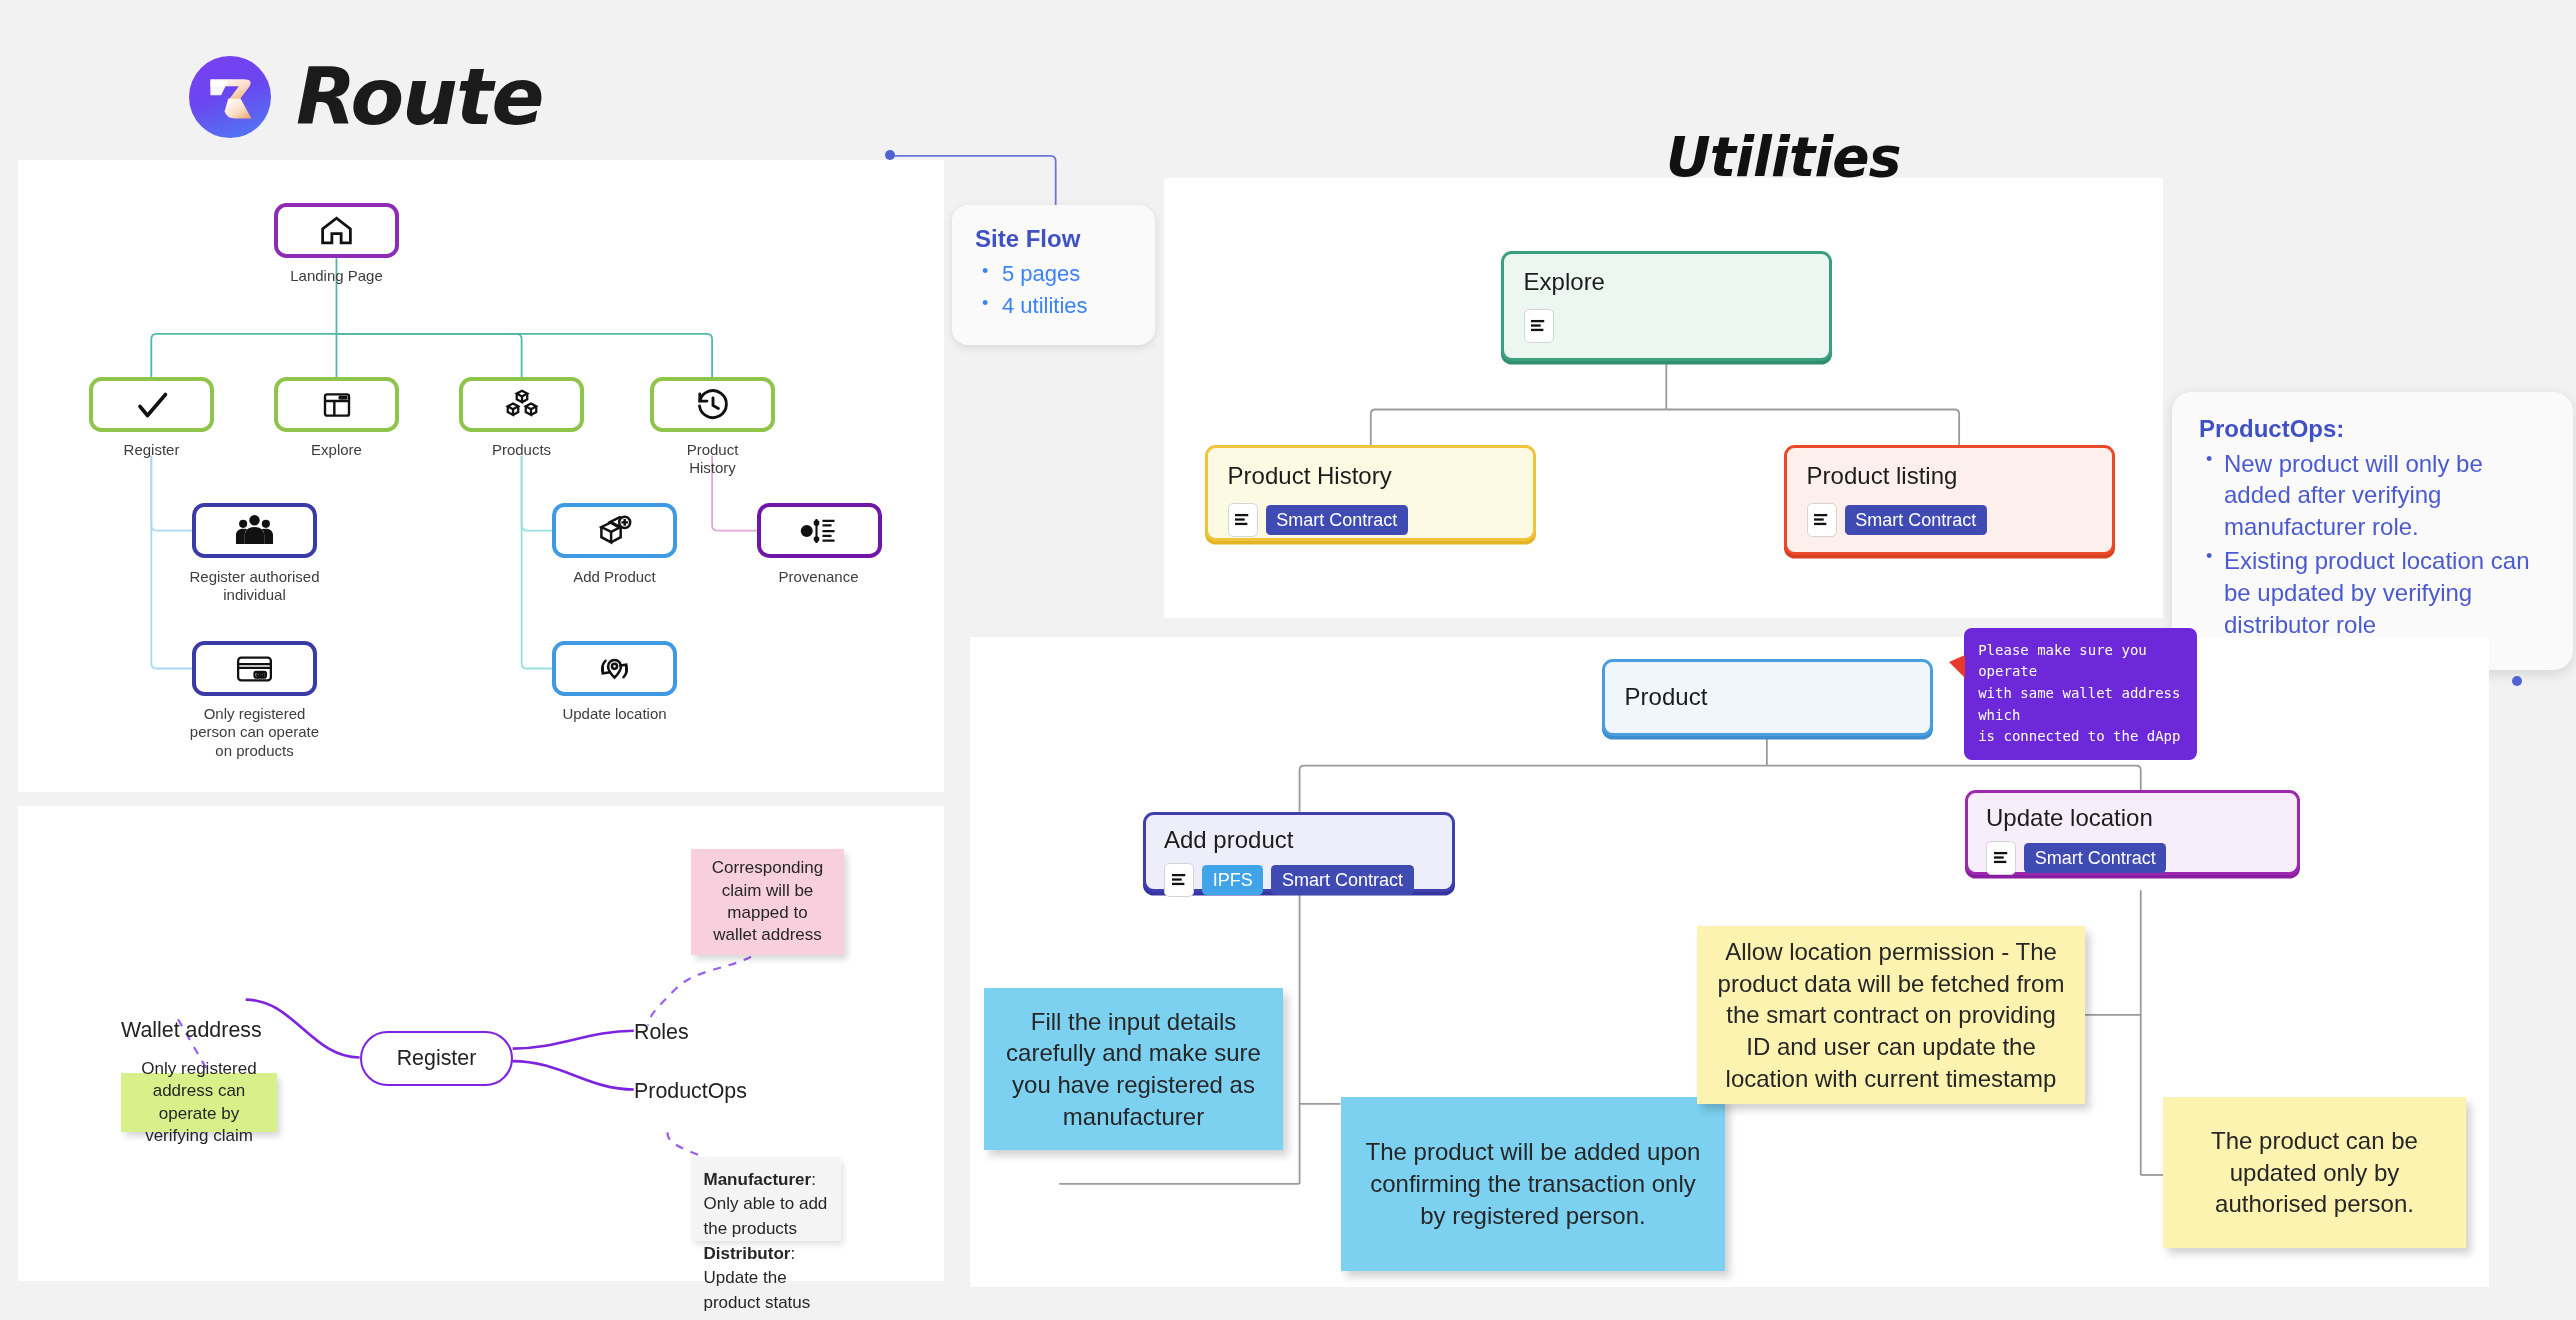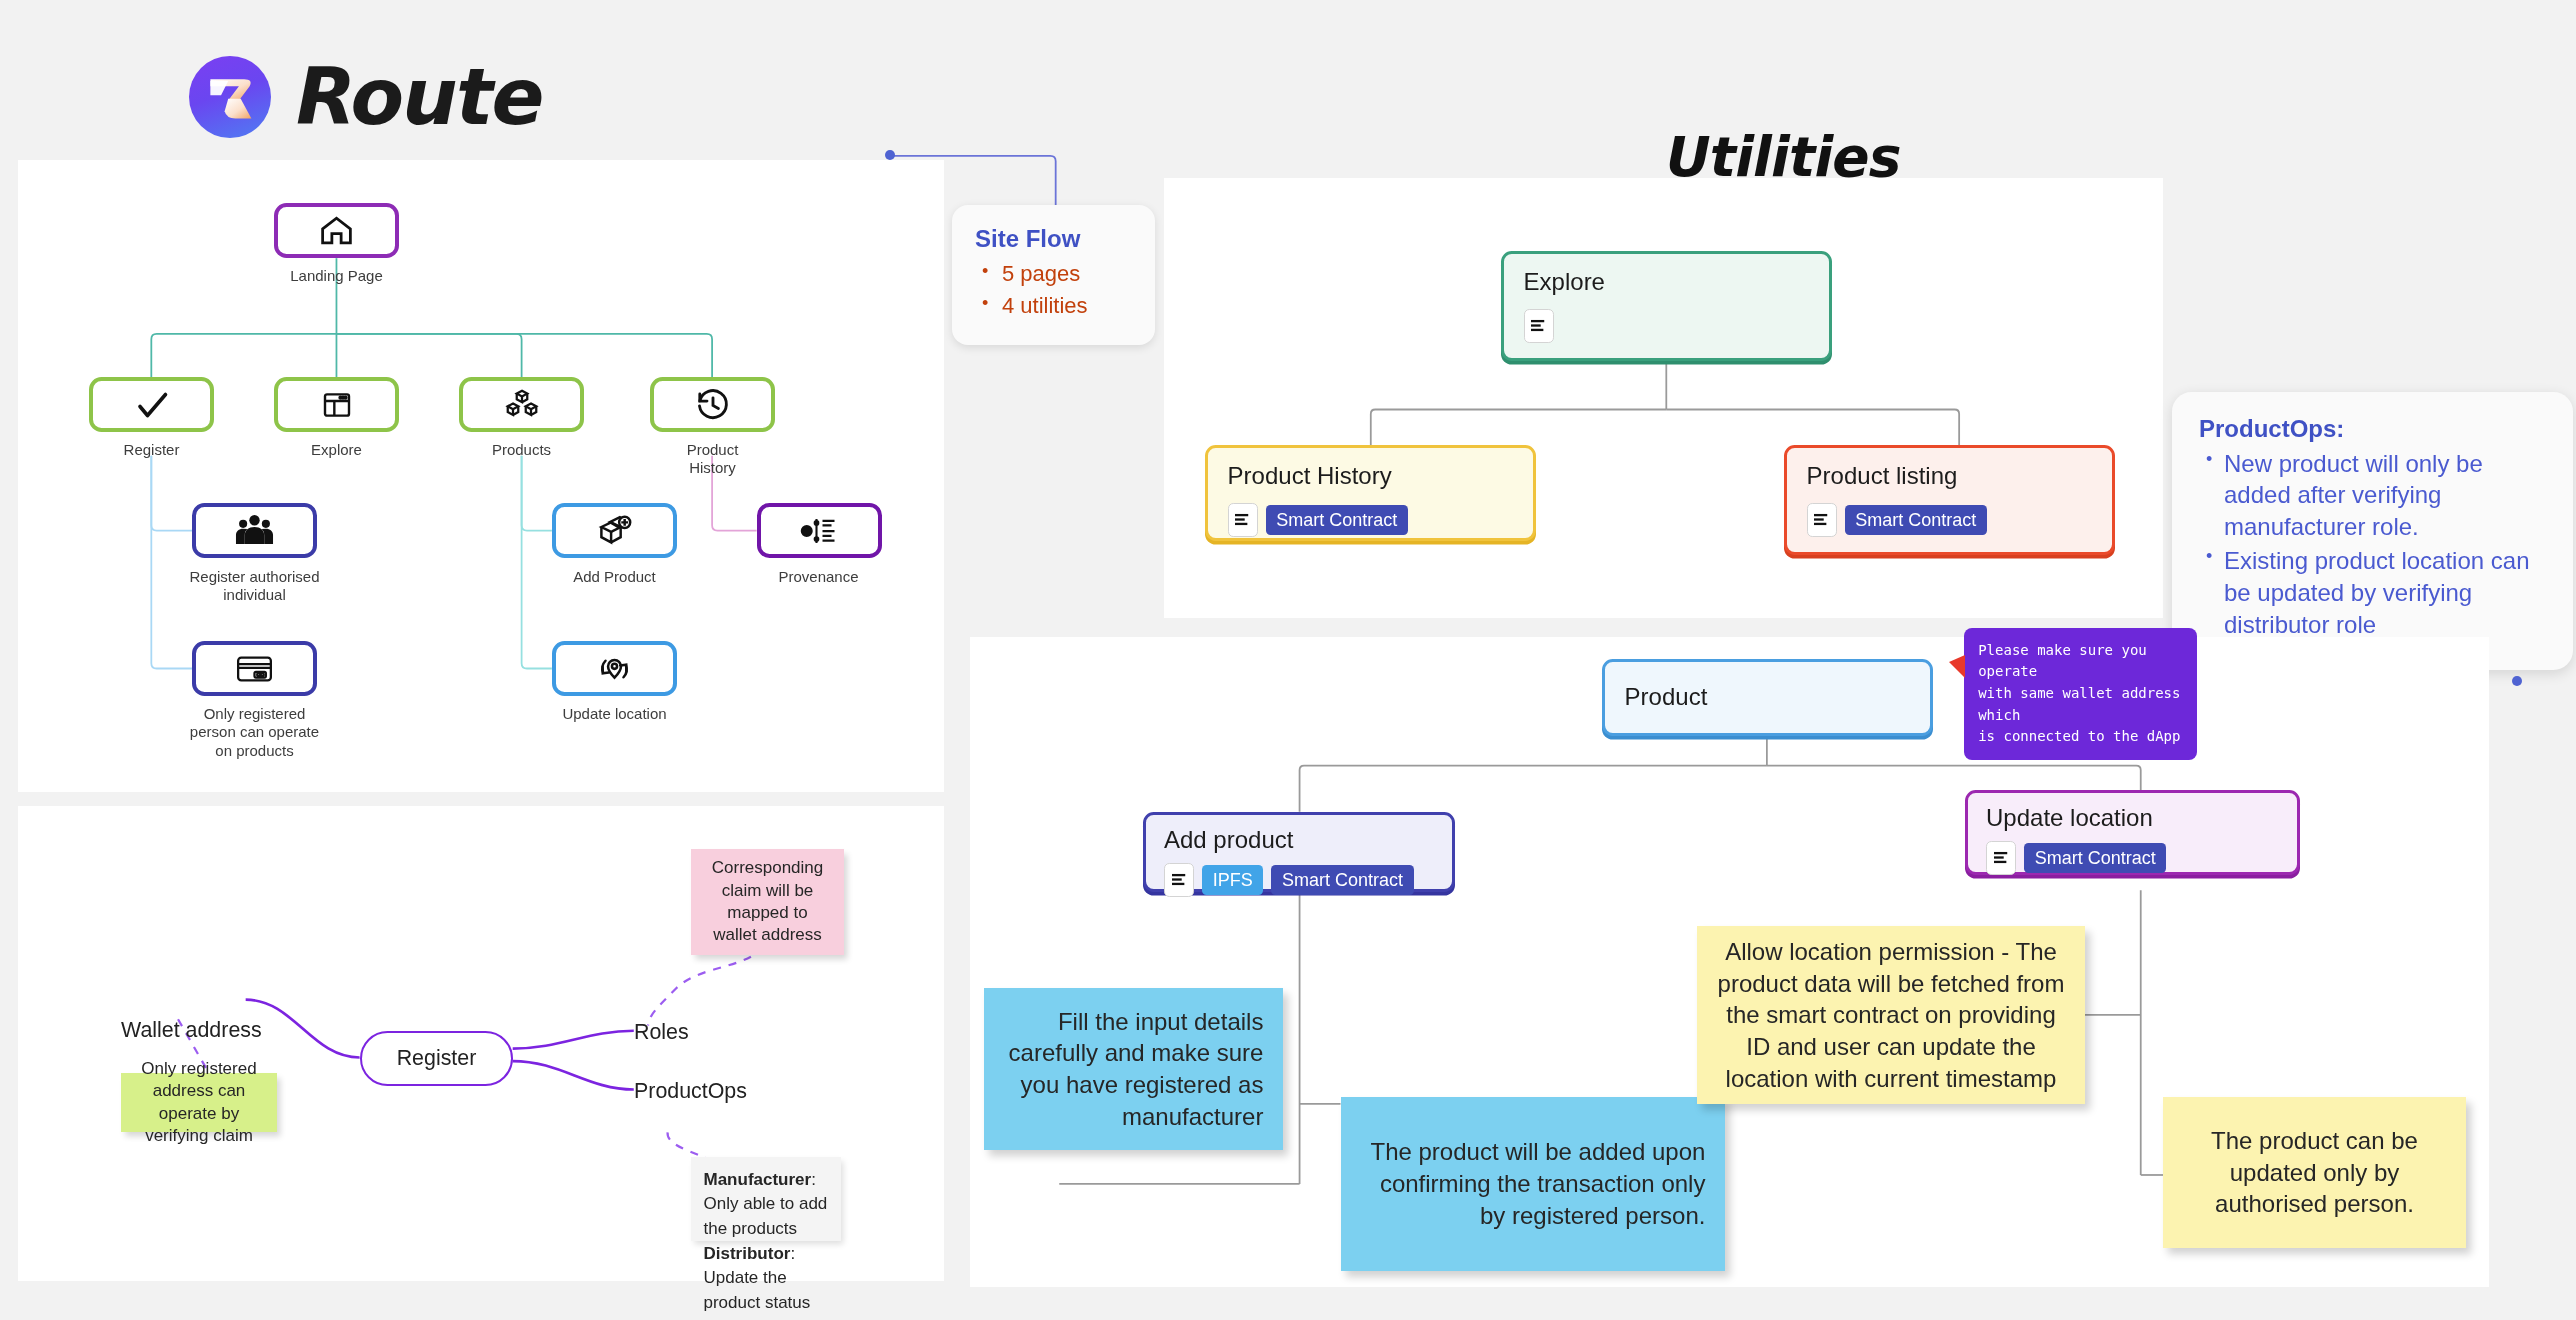--- a/index.html
+++ b/index.html
@@ -39,42 +39,42 @@
     color: #3d3d3d; line-height: 1.22; width: 169px; }
 
   
   .wire { position: absolute; left: 0; top: 0; pointer-events: none; }
 
   
   .siteflow { position: absolute; background: #fafafa; border-radius: 16px;
     box-shadow: 0 2.7px 9px rgba(0,0,0,.10); padding: 19.6px 23px 23px 23px; }
   .siteflow h3 { color: #3f51c4; font-size: 24px; font-weight: 700; margin-bottom: 5.3px; }
   .siteflow ul { list-style: none; }
-  .siteflow li { color: #c2410c; font-size: 22px; line-height: 1.45;
+  .siteflow li { color: #3b82f6; font-size: 22px; line-height: 1.45;
     padding-left: 27px; position: relative; }
   .siteflow li:before { content: "\2022"; position: absolute; left: 7.1px; font-size: 18px; }
 
   
   .ucard { position: absolute; border-radius: 10.7px; border-width: 3.6px;
     border-style: solid; padding: 14.2px 19.6px; }
   .ucard .ucard-title { font-size: 24px; color: #1c1c1c; margin-bottom: 12.5px; }
   .ucard .badges { display: flex; align-items: center; gap: 8px; }
   .ibadge { width: 30px; height: 34px; border-radius: 5.3px; background: #fff;
     border: 0.9px solid #d4d4d4; display: flex; align-items: center; justify-content: center; }
   .ibadge svg { display: block; }
   .badge { border-radius: 4.5px; color: #fff; font-size: 18px; padding: 6.2px 10.7px;
     line-height: 1; white-space: nowrap; }
   .badge.contract { background: #3f4bb3; }
   .badge.ipfs { background: #41a4e8; }
 
   
   .note { position: absolute; font-size: 24px; color: #262626; line-height: 1.32;
     text-align: center; display: flex; align-items: center; justify-content: center;
     padding: 16px 19.6px; box-shadow: 5.3px 6.2px 8px rgba(0,0,0,.18); }
-  .note.blue { background: #7cd0f0; text-align: right; }
+  .note.blue { background: #7cd0f0; }
   .note.yellow { background: #fcf3b0; }
   .note.green-sm { background: #d7f08a; font-size: 17px; box-shadow: 3.6px 4.5px 6.2px rgba(0,0,0,.16); }
   .note.pink-sm { background: #f8cfdd; font-size: 17px; box-shadow: 3.6px 4.5px 6.2px rgba(0,0,0,.16); }
   .note.gray-sm { background: #f4f4f4; font-size: 17px; text-align: left;
     align-items: flex-start; line-height: 1.45; box-shadow: 2.7px 3.6px 6.2px rgba(0,0,0,.13); }
   .note.gray-sm b { font-weight: 700; }
 
   
   .prodops { position: absolute; background: #fafafa; border-radius: 19.6px;
     box-shadow: 0 3.6px 12.5px rgba(0,0,0,.12); padding: 23px 27px 27px 27px; }

